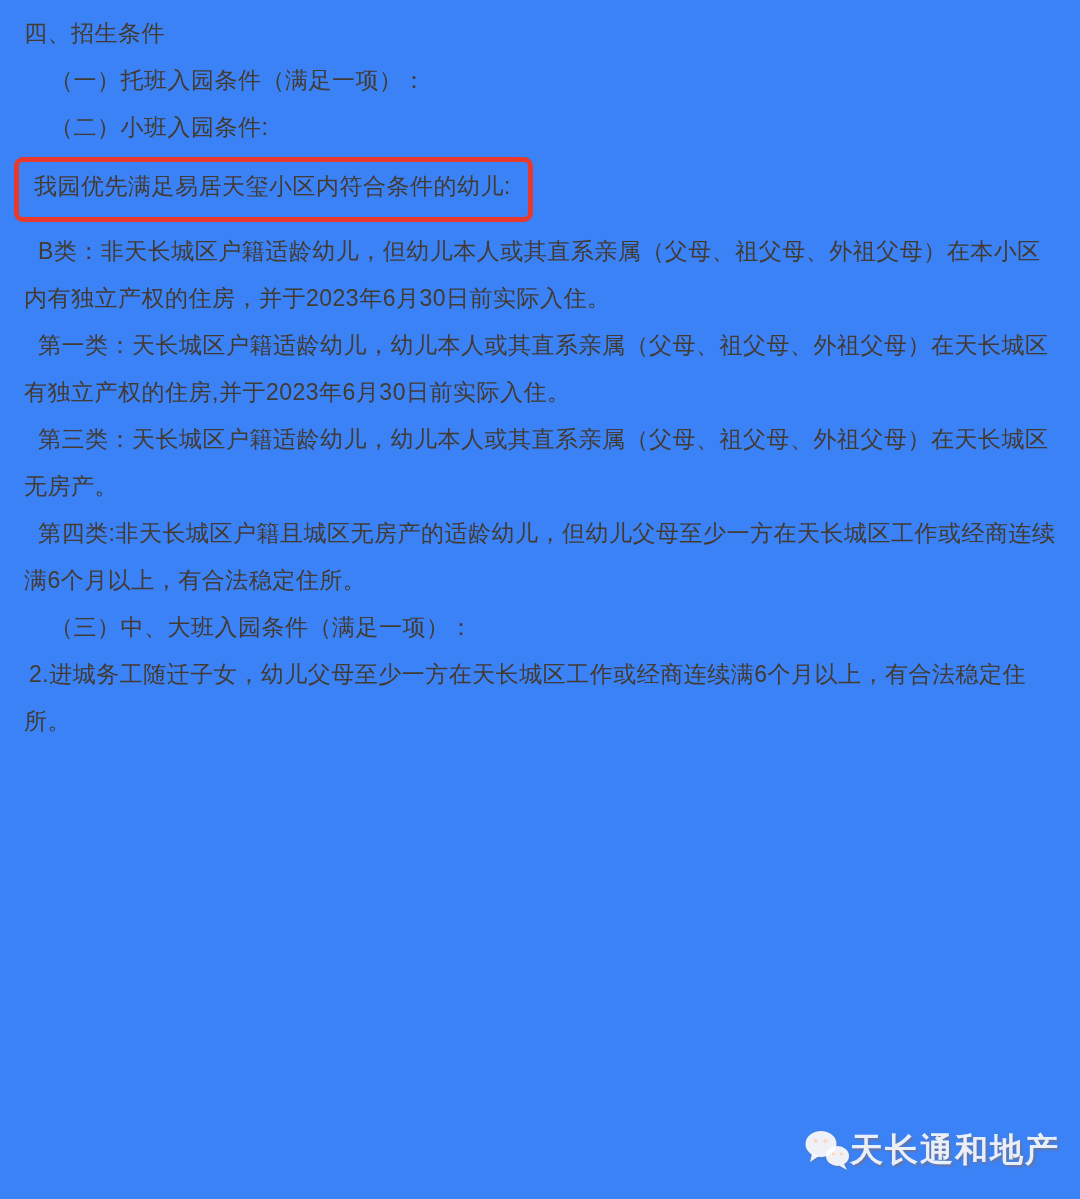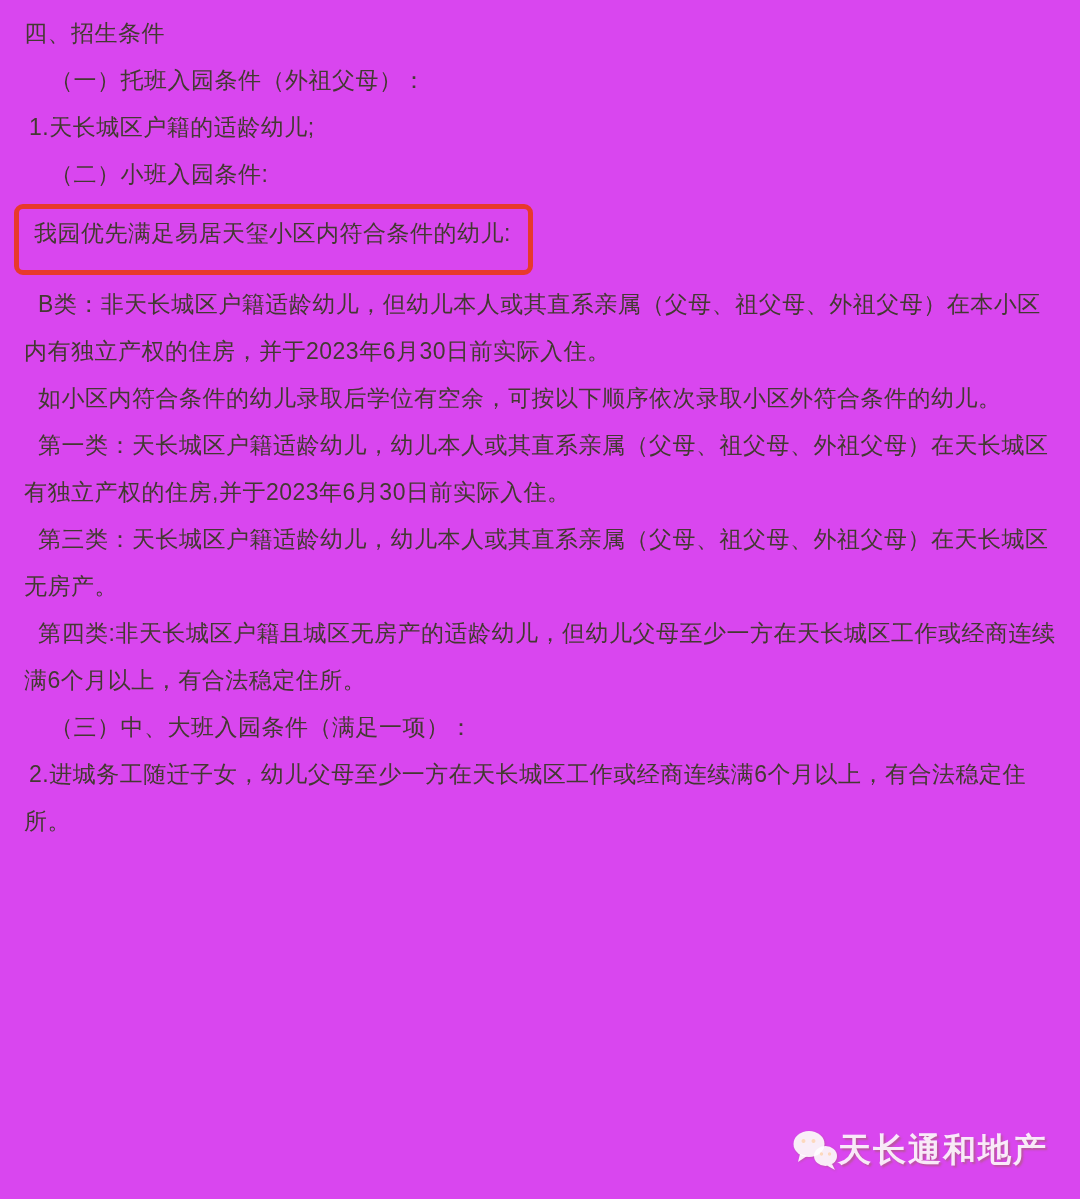--- a/index.html
+++ b/index.html
@@ -11,49 +11,49 @@
     height: 1199px;
     overflow: hidden;
     font-family: "Liberation Sans", sans-serif;
   }
   .page {
     position: relative;
     width: 1080px;
     height: 1199px;
     box-sizing: border-box;
     padding: 10px 24px 0 24px;
-    background: #d946ef;
+    background: #3b82f6;
     color: #433a31;
     font-size: 23px;
     line-height: 47px;
     letter-spacing: 0.5px;
   }
   .page p {
     margin: 0;
     padding: 0;
   }
   .indent-sm { text-indent: 5px; }   
   .indent-md { text-indent: 14px; }  
   .indent-lg { text-indent: 26px; }  
   .doc-title { text-indent: 0; }
 
   .boxed-line {
     width: fit-content;
     max-width: 100%;
     margin: 6px 0 6px -10px;
-    padding: 1px 17px 13px 15px;
+    padding: 1px 17px 7px 15px;
     border: 5px solid #e8392c;
     border-radius: 9px;
     background: transparent;
   }
   .boxed-line p { text-indent: 0; }
 
   .watermark {
     position: absolute;
-    right: 32px;
+    right: 20px;
     bottom: 26px;
     display: flex;
     align-items: center;
     gap: 0;
     color: rgba(255, 255, 255, 0.88);
     font-size: 33px;
     font-weight: bold;
     letter-spacing: 2px;
     text-shadow: 2px 2px 2px rgba(150, 105, 65, 0.45);
     pointer-events: none;
@@ -62,31 +62,29 @@
     filter: drop-shadow(1px 1px 1px rgba(150, 105, 65, 0.4));
   }
 </style>
 </head>
 <body>
 
 <div class="page">
 
   <p class="doc-title">四、招生条件</p>
 
-  <p class="indent-lg">（一）托班入园条件（外祖父母）：</p>
-  <p class="indent-sm">1.天长城区户籍的适龄幼儿;</p>
+  <p class="indent-lg">（一）托班入园条件（满足一项）：</p>
 
   <p class="indent-lg">（二）小班入园条件:</p>
 
   <div class="boxed-line">
     <p>我园优先满足易居天玺小区内符合条件的幼儿:</p>
   </div>
 
   <p class="indent-md">B类：非天长城区户籍适龄幼儿，但幼儿本人或其直系亲属（父母、祖父母、外祖父母）在本小区内有独立产权的住房，并于2023年6月30日前实际入住。</p>
-  <p class="indent-md">如小区内符合条件的幼儿录取后学位有空余，可按以下顺序依次录取小区外符合条件的幼儿。</p>
   <p class="indent-md">第一类：天长城区户籍适龄幼儿，幼儿本人或其直系亲属（父母、祖父母、外祖父母）在天长城区有独立产权的住房,并于2023年6月30日前实际入住。</p>
   <p class="indent-md">第三类：天长城区户籍适龄幼儿，幼儿本人或其直系亲属（父母、祖父母、外祖父母）在天长城区无房产。</p>
   <p class="indent-md">第四类:非天长城区户籍且城区无房产的适龄幼儿，但幼儿父母至少一方在天长城区工作或经商连续满6个月以上，有合法稳定住所。</p>
 
   <p class="indent-lg">（三）中、大班入园条件（满足一项）：</p>
   <p class="indent-sm">2.进城务工随迁子女，幼儿父母至少一方在天长城区工作或经商连续满6个月以上，有合法稳定住所。</p>
 
   <div class="watermark">
     <span style="display:inline-flex;">
       <svg width="46" height="42" viewBox="0 0 46 42" xmlns="http://www.w3.org/2000/svg">

